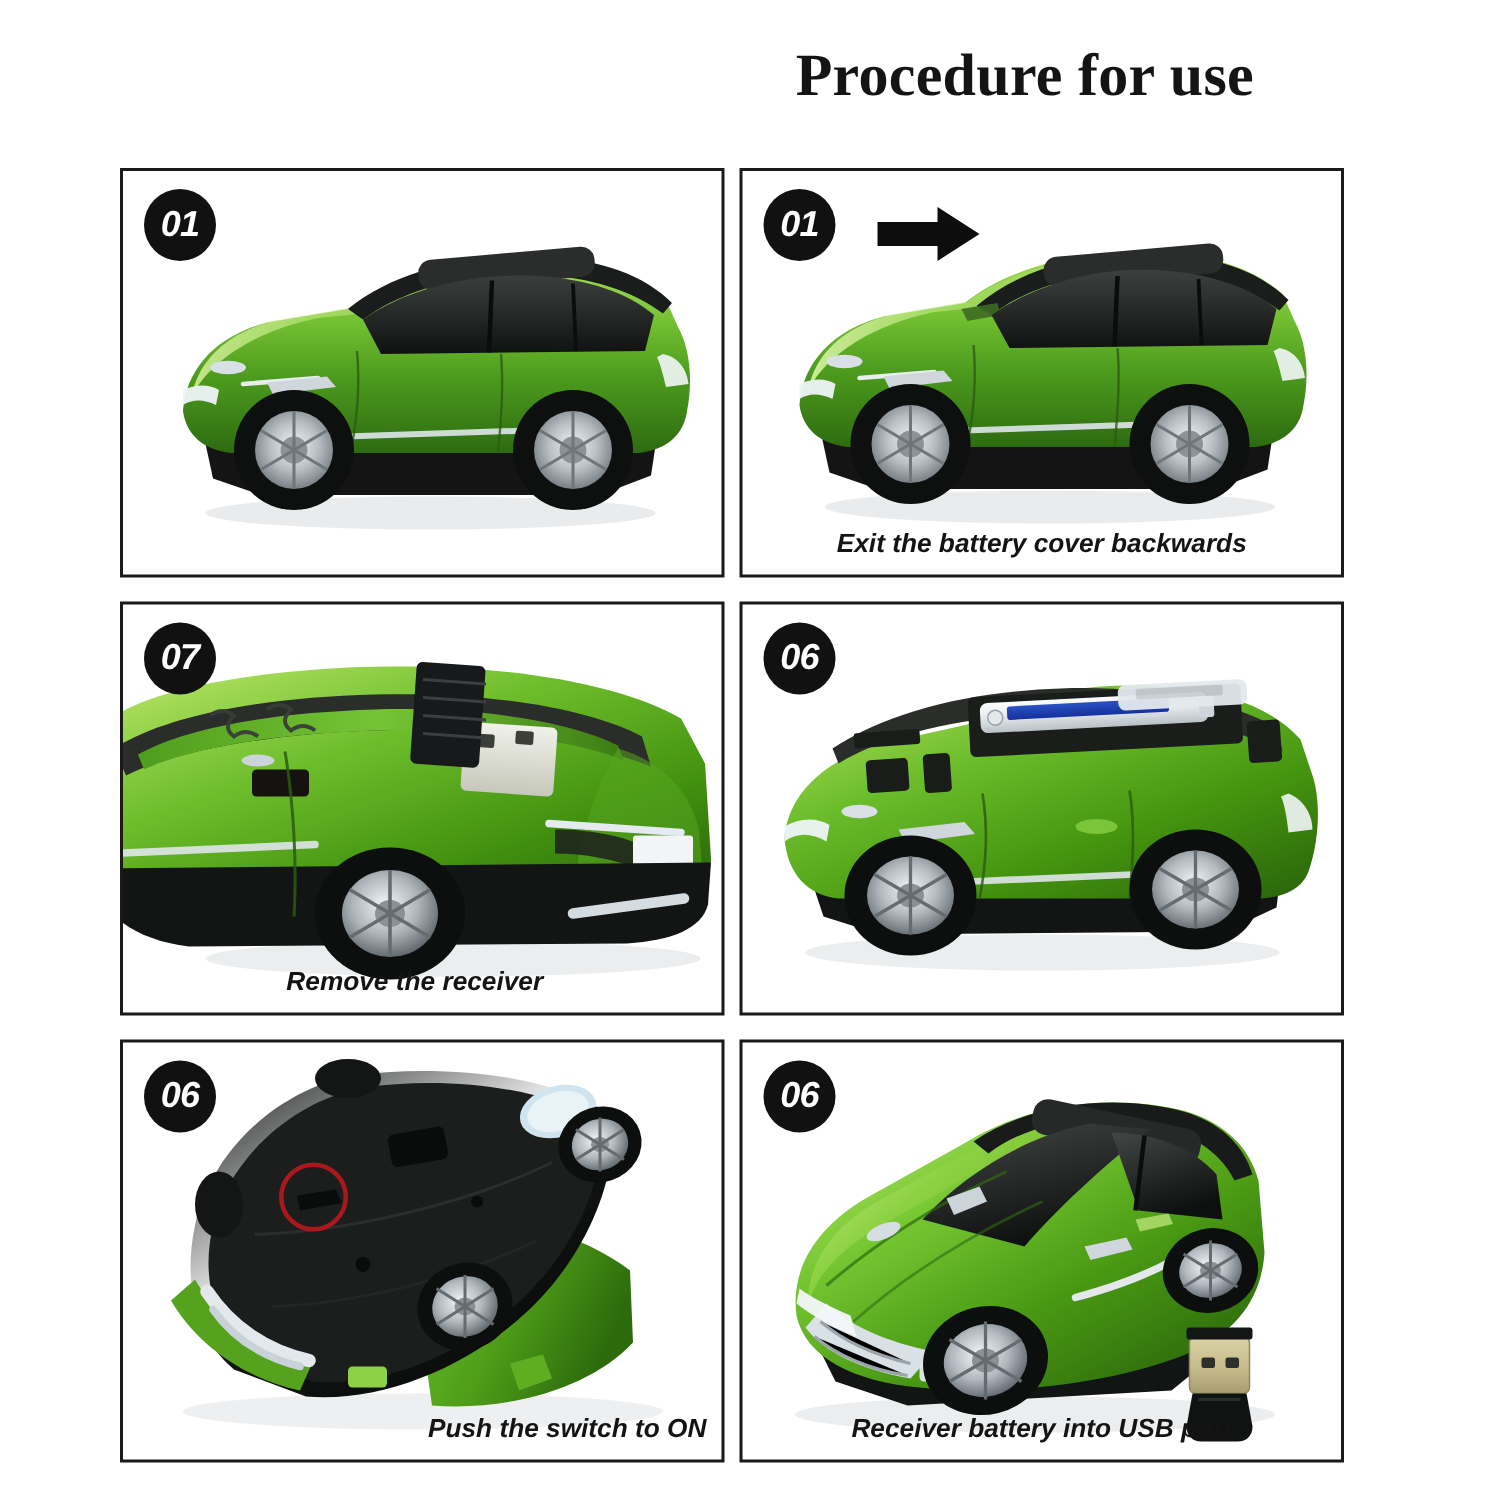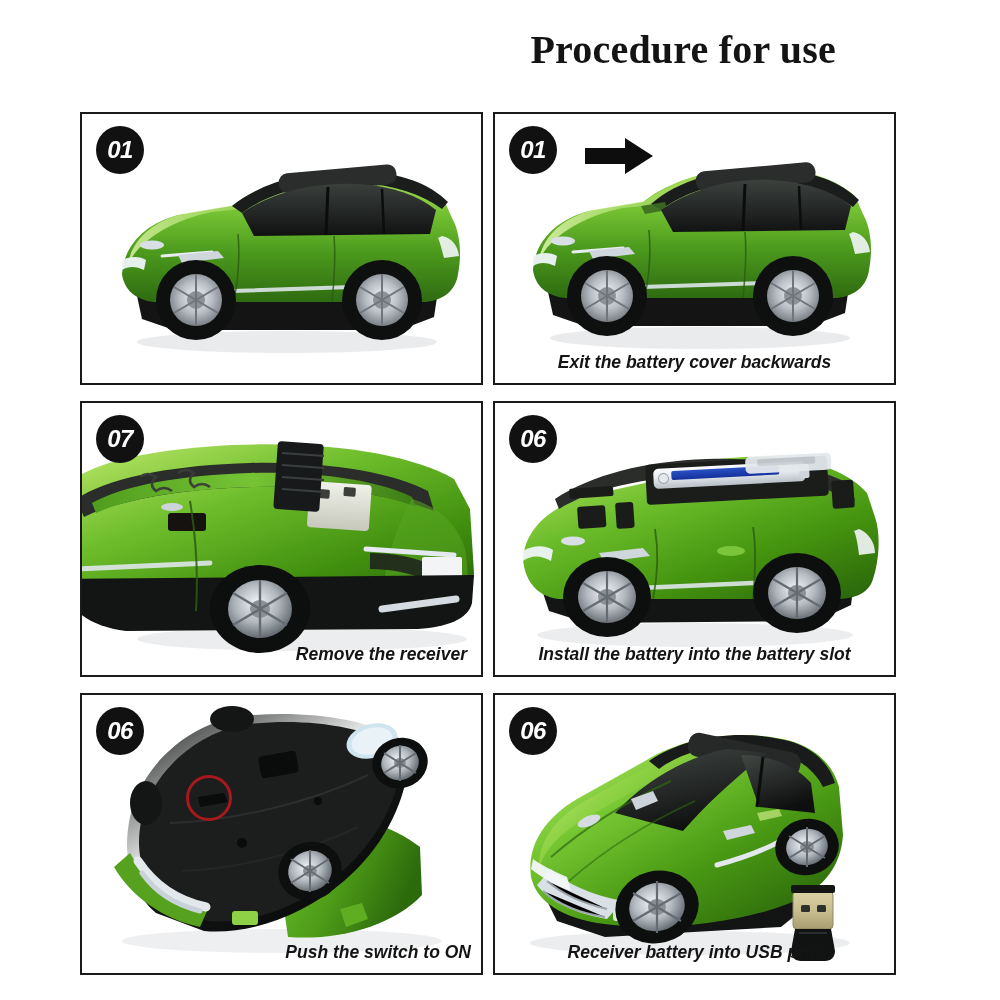--- a/index.html
+++ b/index.html
@@ -56,21 +56,21 @@
     width:72px; height:40px; z-index:6;
   }
 
   
   .caption{
     position:absolute; left:0; right:0; bottom:10px;
     padding:0 14px;
     font-size:17.5px; font-weight:bold; color:#141414;
     text-align:center; z-index:5; white-space:nowrap;
   }
-  .caption.left{ text-align:right; padding-left:4px; }
+  .caption.left{ text-align:center; padding-left:4px; }
   .caption.right{ text-align:right; padding-right:10px;margin-left:48px; }
 
   
   .stage{ position:absolute; inset:0; z-index:2; }
   .stage svg{ position:absolute; }
 
   
   .red-ring{
     position:absolute;
     border:3px solid #a8181c;
@@ -416,21 +416,20 @@
           <g>
             <ellipse cx="302" cy="190" rx="44" ry="40" fill="#0d0e0e"></ellipse>
             <ellipse cx="302" cy="190" rx="29" ry="26" fill="url(#g4wheel)"></ellipse>
             <ellipse cx="302" cy="190" rx="9" ry="8" fill="#8a9197"></ellipse>
             <g stroke="#656c71" stroke-width="2.2">
                 <path d="M302 164 L302 216 M278 176 L326 204 M278 204 L326 176"></path>
               </g>
           </g>
         </svg>
       </div>
-      <div class="caption">Install the battery into the battery slot</div>
     </div>
 
     <div class="panel">
       <div class="badge">06</div>
       <div class="stage">
         <svg viewBox="0 0 403 282" width="403" height="282" style="left:0;top:0">
           <defs>
             <linearGradient id="g5base" x1="0.1" y1="0" x2="0.9" y2="1">
               <stop offset="0%" stop-color="#2a2c2b"></stop>
               <stop offset="45%" stop-color="#15171700"></stop>

